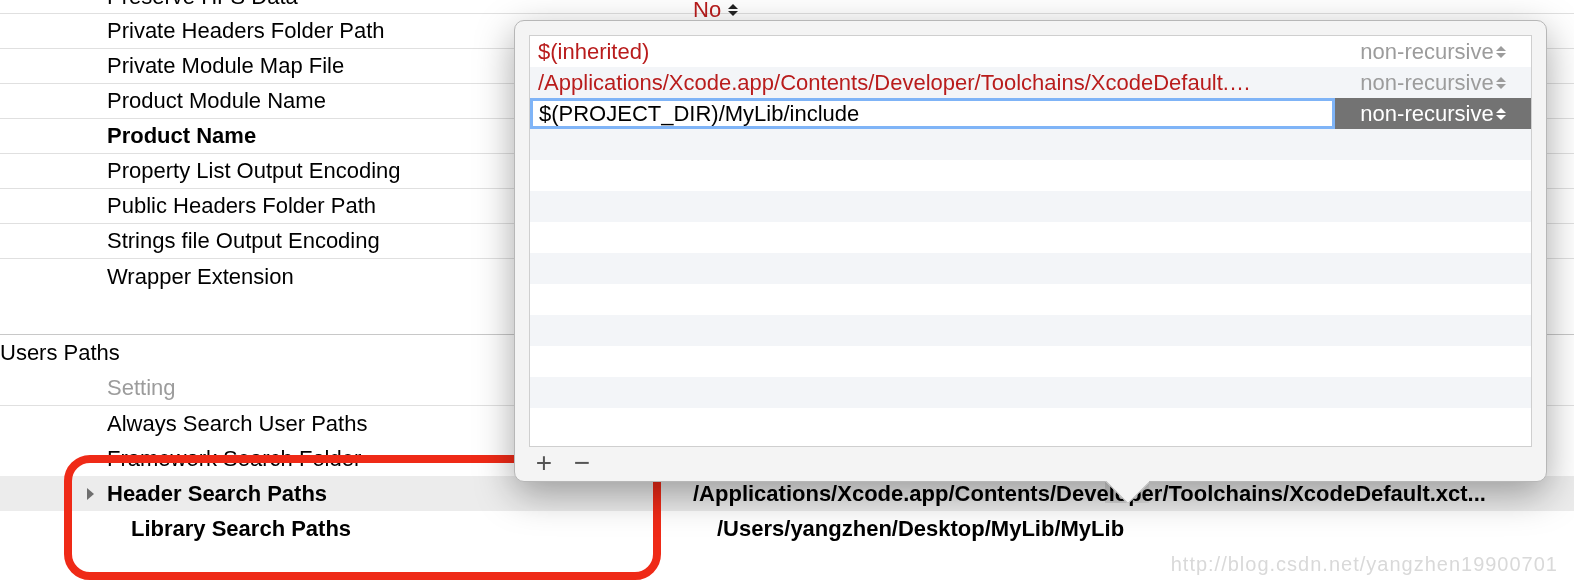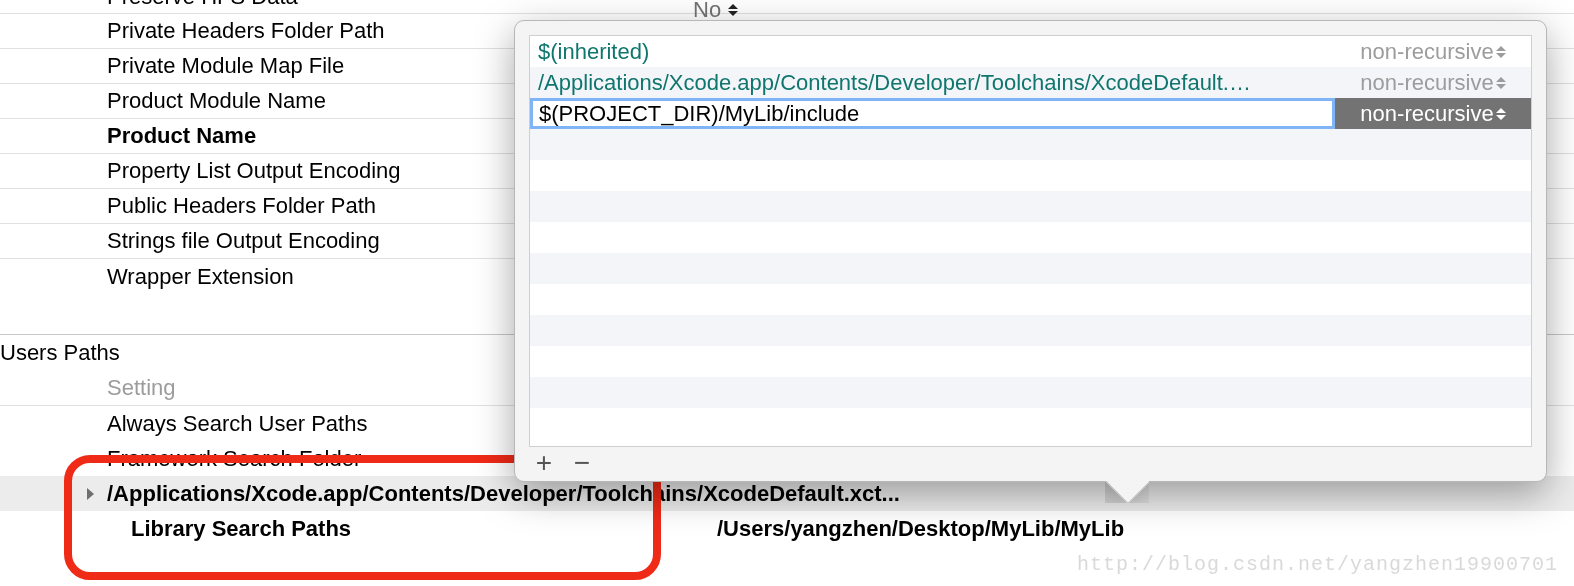--- a/index.html
+++ b/index.html
@@ -64,21 +64,21 @@
     border-bottom: 6px solid transparent;
   }
   .no-dropdown {
     position: absolute;
     left: 693px;
     top: 0;
     height: 20px;
     display: flex;
     align-items: center;
     gap: 6px;
-    color: #737373;
+    color: #b91c1c;
   }
   
   .redbox {
     position: absolute;
     left: 64px;
     top: 455px;
     width: 597px;
     height: 125px;
     border: 8px solid #ef2a17;
     border-radius: 26px;
@@ -133,21 +133,21 @@
   }
   .pop-sel.inactive { color: #9c9c9c; }
   .stepper {
     width: 14px;
     display: flex;
     flex-direction: column;
     align-items: center;
     line-height: 6px;
   }
   .stepper svg { display:block; }
-  .inactive .pop-path { color: #0f766e; }
+  .inactive .pop-path { color: #b91c1c; }
   .pop-row.editing {
     background: #737373;
   }
   .pop-row.editing .pop-sel { color: #fff; }
   .pop-row.editing .pop-sel .stepper svg polygon { fill: #fff; }
   .edit-field-wrap {
     flex: 1;
     height: 31px;
     padding: 0 0 0 0;
     display: flex;
@@ -195,21 +195,21 @@
     width: 32px; height: 32px;
     background: #f4f4f4;
     border: 1px solid #b7b7b7;
     transform: rotate(45deg);
     box-shadow: 0 12px 38px rgba(0,0,0,0.35);
   }
   .watermark {
     position: absolute;
     right: 16px;
     bottom: 10px;
-    font-family: Liberation Mono, monospace;
+    font-family: Liberation Sans, sans-serif;
     font-size: 20px;
     color: #d9d9d9;
     letter-spacing: 1px;
   }
 </style>
 </head>
 <body>
 
 <div class="settings-list">
 
@@ -257,20 +257,21 @@
   <div class="search-row">
     <span class="label">Always Search User Paths</span>
     <span class="value"></span>
   </div>
   <div class="search-row">
     <span class="label">Framework Search Folder</span>
     <span class="value"></span>
   </div>
   <div class="search-row selected" style="position:relative;">
     <span class="tri" style="left:87px; top:12px;"></span>
+    <span class="label" style="font-weight:700;">Header Search Paths</span>
     <span class="value">/Applications/Xcode.app/Contents/Developer/Toolchains/XcodeDefault.xct...</span>
   </div>
   <div class="search-row">
     <span class="label" style="font-weight:700;margin-left:24px;">Library Search Paths</span>
     <span class="value">/Users/yangzhen/Desktop/MyLib/MyLib</span>
   </div>
 
 </div>
 
 <div class="no-dropdown">

